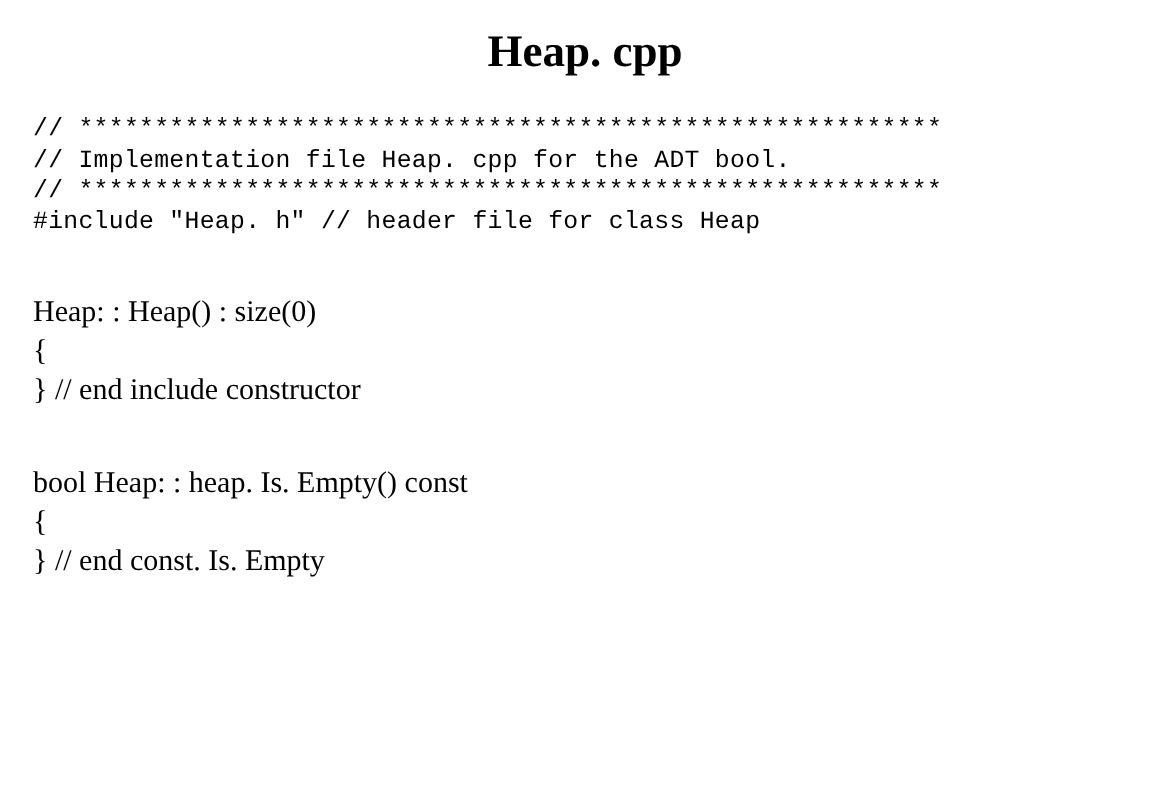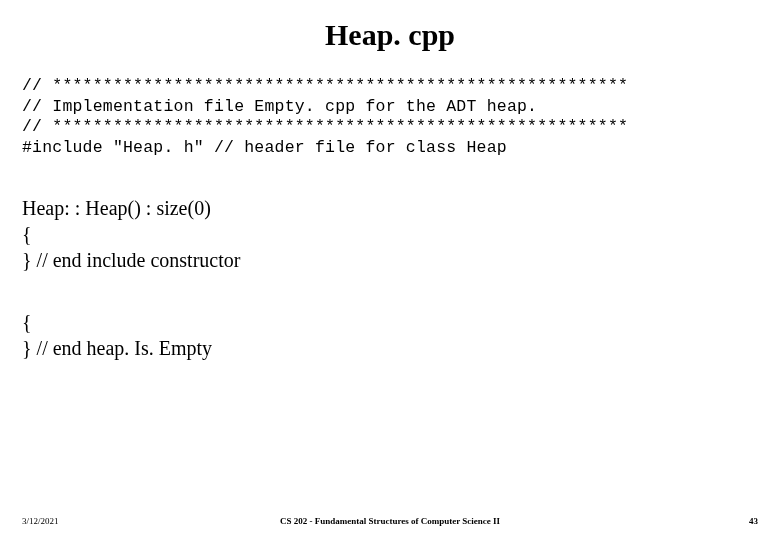--- a/index.html
+++ b/index.html
@@ -13,34 +13,30 @@
   .footer .right { font-weight: bold; }
 </style>
 </head>
 <body>
 
 <div class="slide">
 
   <div class="title">Heap. cpp</div>
 
   <div class="codeblock"><span>// *********************************************************</span>
-<span>// Implementation file Empty. cpp for the ADT heap.</span>
+<span>// Implementation file Heap. cpp for the ADT bool.</span>
 <span>// *********************************************************</span>
 <span>#include "Heap. h" // header file for class Heap</span></div>
 
   <div class="bodytext">
     <div>Heap: : Heap() : size(0)</div>
     <div>{</div>
     <div>} // end include constructor</div>
   </div>
 
   <div class="bodytext">
+    <div>bool Heap: : heap. Is. Empty() const</div>
     <div>{</div>
-    <div>} // end heap. Is. Empty</div>
+    <div>} // end const. Is. Empty</div>
   </div>
 
-  <div class="footer">
-    <span>3/12/2021</span>
-    <span class="center">CS 202 - Fundamental Structures of Computer Science II</span>
-    <span class="right">43</span>
-  </div>
 
 </div>
 
 </body></html>

